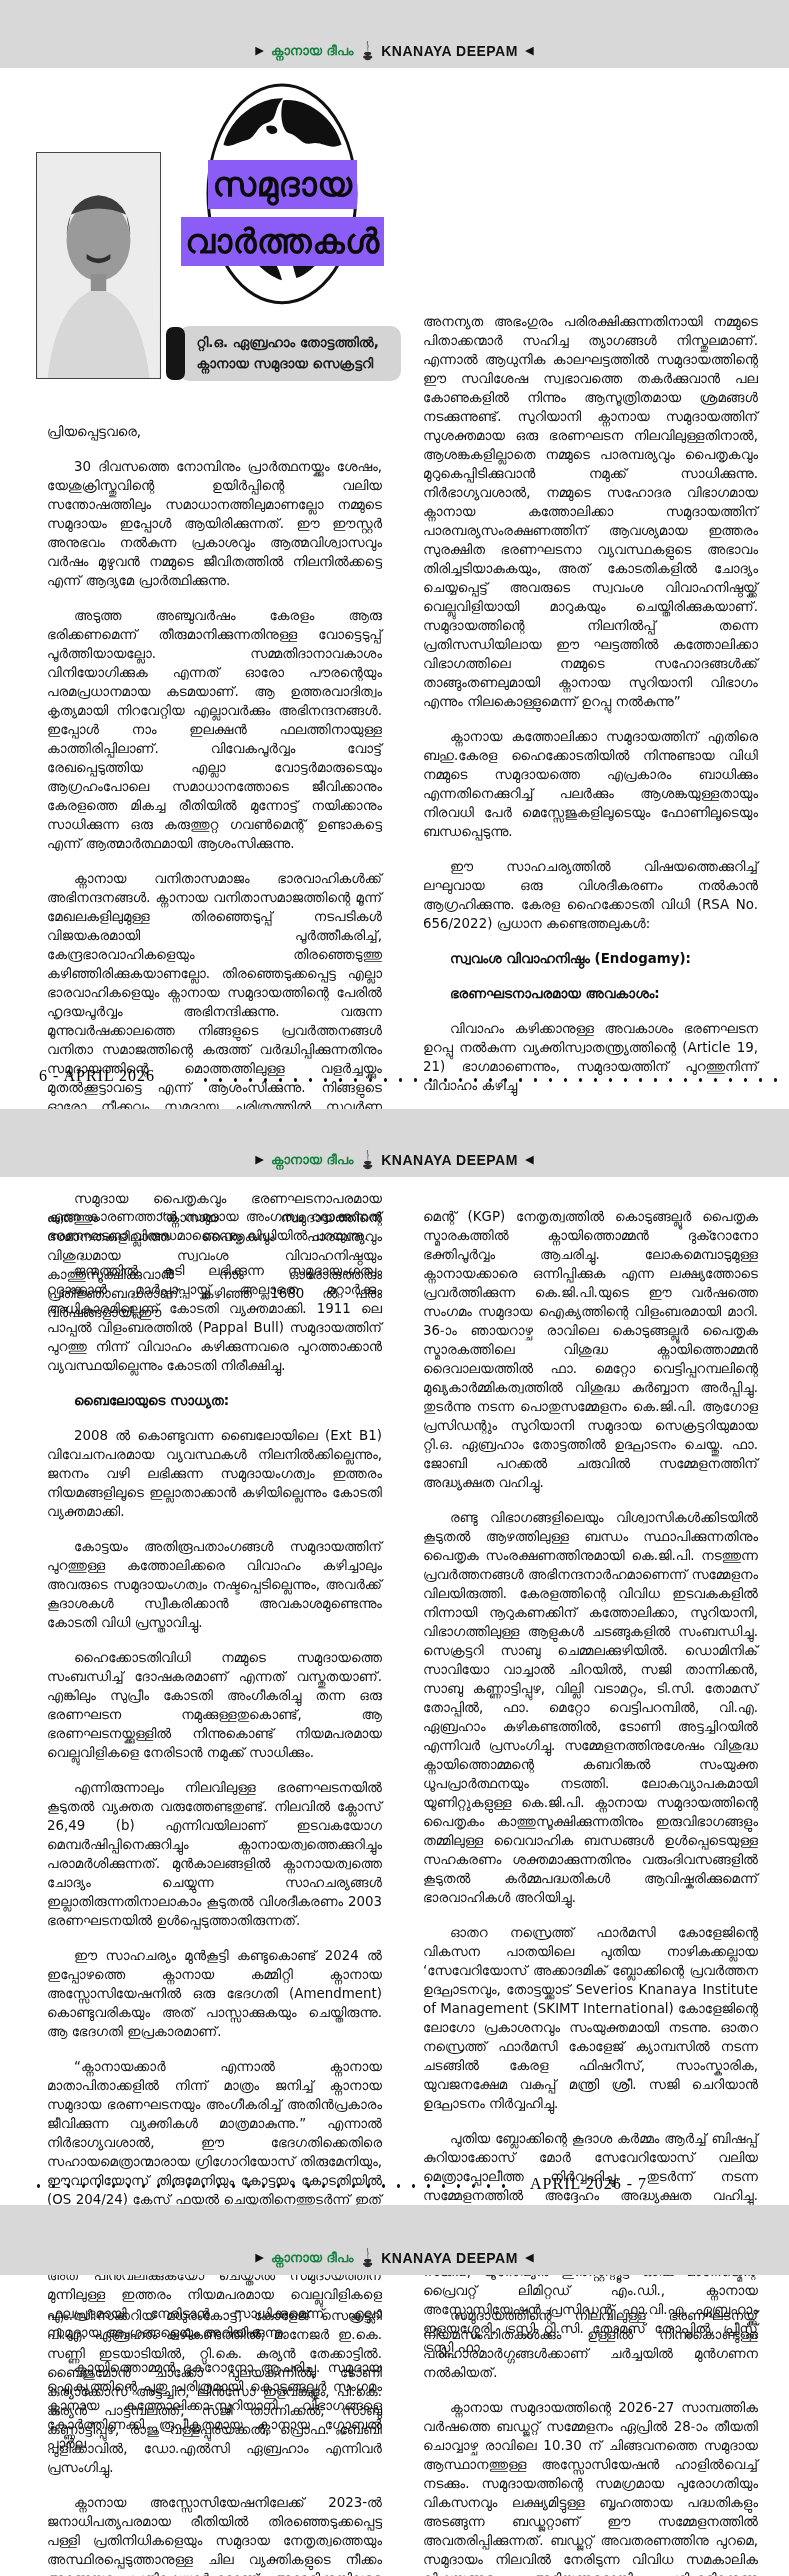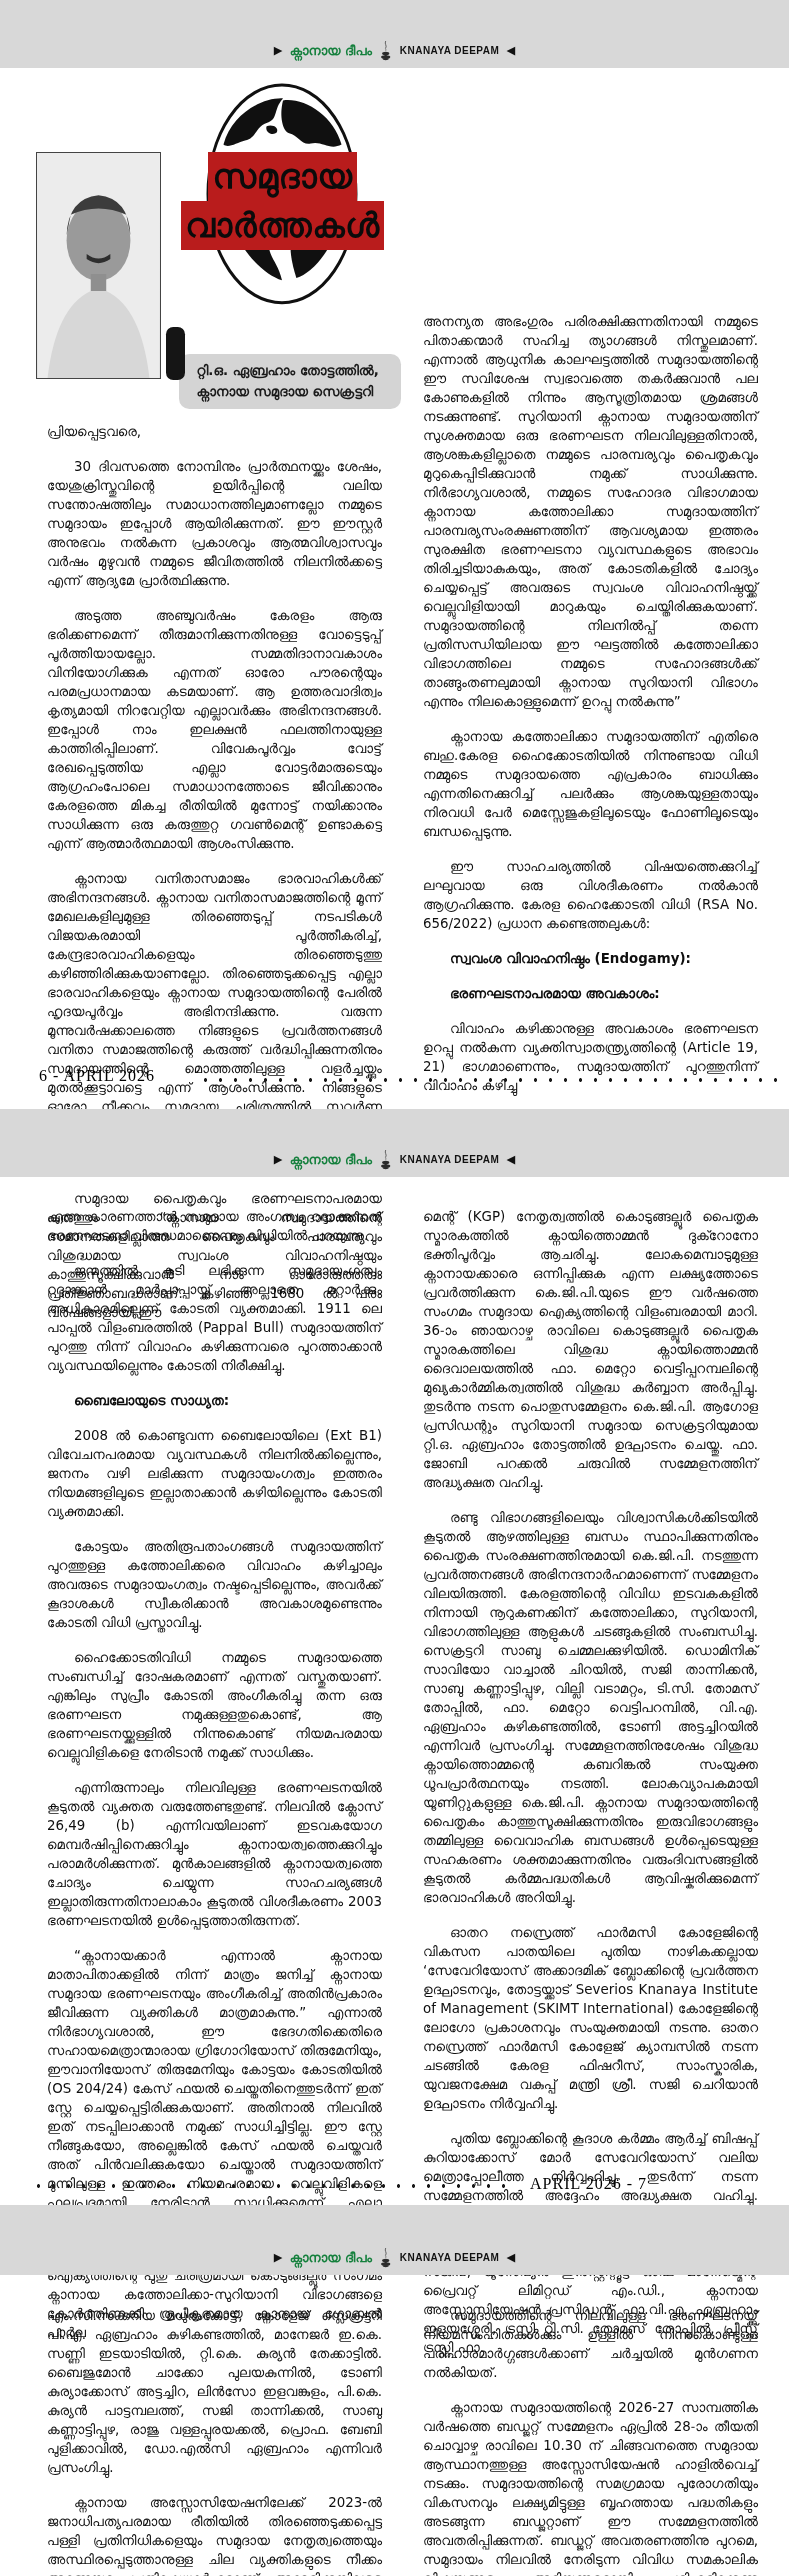--- a/index.html
+++ b/index.html
@@ -6,37 +6,37 @@
   html,body{margin:0;padding:0;background:#ffffff;}
   #page{position:relative;width:789px;height:3297px;background:#ffffff;
         font-family:"DejaVu Sans",sans-serif;color:#111;overflow:hidden;}
 
   
   .band{position:absolute;left:0;width:789px;background:#d8d8d8;
         display:flex;align-items:flex-end;justify-content:center;}
   .band-inner{display:flex;align-items:center;gap:7.2px;padding-bottom:7.2px;}
   .band .arrow{font-size:11.3px;color:#111;line-height:1;}
   .band .ml{font-size:13px;font-weight:bold;color:#15803d;}
-  .band .en{font-size:10px;font-weight:bold;letter-spacing:0.5px;
+  .band .en{font-size:14px;font-weight:bold;letter-spacing:0.5px;
             font-family:"Liberation Sans",sans-serif;color:#111;}
   .lamp{width:13.4px;height:20.6px;}
 
   
   .photo{position:absolute;left:36px;top:152px;width:123px;height:225px;
          border:1px solid #444;background:linear-gradient(180deg,#f2f2f2 0%,#dcdcdc 55%,#bfbfbf 100%);}
   .photo svg{width:100%;height:100%;display:block;}
   .globe{position:absolute;left:206px;top:83px;width:152px;height:223px;}
   .logo-title{position:absolute;left:166px;top:152px;width:233px;text-align:center;z-index:3;}
-  .logo-title .line{display:inline-block;background:#b91c1c;padding:0 4.1px;
-        font-size:34px;font-weight:bold;line-height:49px;color:#0b0b0b;letter-spacing:0.5px;}
+  .logo-title .line{display:inline-block;background:#8b5cf6;padding:0 4.1px;
+        font-size:34px;font-weight:bold;line-height:49px;color:#0b0b0b;letter-spacing:0.5px;margin-top:8px;}
   .byline-pill{position:absolute;left:166px;top:327px;width:18.5px;height:53px;
         background:#151515;border-radius:7.2px;z-index:2;}
   .byline-box{position:absolute;left:179px;top:326px;width:222px;height:55px;
         background:#d4d4d4;border-radius:10.3px;z-index:1;
-        display:flex;flex-direction:column;justify-content:center;padding-left:17.5px;box-sizing:border-box;margin-top:28px;}
+        display:flex;flex-direction:column;justify-content:center;padding-left:17.5px;box-sizing:border-box;}
   .byline-box .bl{font-size:13.4px;font-weight:bold;line-height:20.6px;color:#1a1a1a;}
 
   
   .col{position:absolute;width:367px;text-align:justify;
        font-size:13.4px;line-height:19px;color:#0e0e0e;}
   .para{margin:16px;}
   .indent{text-indent:27px;}
   .heading{font-weight:bold;text-indent:27px;}
 
   
@@ -137,20 +137,21 @@
   </div>
 
   <div class="col" style="left:31px;top:1191px;">
       <p class="para">എന്ന കാരണത്താൽ സമുദായ അംഗത്വം റദ്ദാക്കുന്നത് ഭരണഘടനാ വിരുദ്ധമാണെന്നും വിധിയിൽ പറയുന്നു.</p>
       <p class="para indent">ജന്മത്തിൽ കൂടി ലഭിക്കുന്ന സമുദായംഗത്വം റദ്ദാക്കാൻ മാർപ്പാപ്പായ്ക്ക് അല്ലാതെ മറ്റാർക്കും അധികാരമില്ലെന്ന് കോടതി വ്യക്തമാക്കി. 1911 ലെ പാപ്പൽ വിളംബരത്തിൽ (Pappal Bull) സമുദായത്തിന് പുറത്തു നിന്ന് വിവാഹം കഴിക്കുന്നവരെ പുറത്താക്കാൻ വ്യവസ്ഥയില്ലെന്നും കോടതി നിരീക്ഷിച്ചു.</p>
       <p class="para heading">ബൈലോയുടെ സാധ്യത:</p>
       <p class="para indent">2008 ൽ കൊണ്ടുവന്ന ബൈലോയിലെ (Ext B1) വിവേചനപരമായ വ്യവസ്ഥകൾ നിലനിൽക്കില്ലെന്നും, ജനനം വഴി ലഭിക്കുന്ന സമുദായംഗത്വം ഇത്തരം നിയമങ്ങളിലൂടെ ഇല്ലാതാക്കാൻ കഴിയില്ലെന്നും കോടതി വ്യക്തമാക്കി.</p>
       <p class="para indent">കോട്ടയം അതിരൂപതാംഗങ്ങൾ സമുദായത്തിന് പുറത്തുള്ള കത്തോലിക്കരെ വിവാഹം കഴിച്ചാലും അവരുടെ സമുദായംഗത്വം നഷ്ടപ്പെടില്ലെന്നും, അവർക്ക് കൂദാശകൾ സ്വീകരിക്കാൻ അവകാശമുണ്ടെന്നും കോടതി വിധി പ്രസ്താവിച്ചു.</p>
       <p class="para indent">ഹൈക്കോടതിവിധി നമ്മുടെ സമുദായത്തെ സംബന്ധിച്ച് ദോഷകരമാണ് എന്നത് വസ്തുതയാണ്. എങ്കിലും സുപ്രീം കോടതി അംഗീകരിച്ചു തന്ന ഒരു ഭരണഘടന നമുക്കുള്ളതുകൊണ്ട്, ആ ഭരണഘടനയ്ക്കുള്ളിൽ നിന്നുകൊണ്ട് നിയമപരമായ വെല്ലുവിളികളെ നേരിടാൻ നമുക്ക് സാധിക്കും.</p>
       <p class="para indent">എന്നിരുന്നാലും നിലവിലുള്ള ഭരണഘടനയിൽ കൂടുതൽ വ്യക്തത വരുത്തേണ്ടതുണ്ട്. നിലവിൽ ക്ലോസ് 26,49 (b) എന്നിവയിലാണ് ഇടവകയോഗ മെമ്പർഷിപ്പിനെക്കുറിച്ചും ക്നാനായത്വത്തെക്കുറിച്ചും പരാമർശിക്കുന്നത്. മുൻകാലങ്ങളിൽ ക്നാനായത്വത്തെ ചോദ്യം ചെയ്യുന്ന സാഹചര്യങ്ങൾ ഇല്ലാതിരുന്നതിനാലാകാം കൂടുതൽ വിശദീകരണം 2003 ഭരണഘടനയിൽ ഉൾപ്പെടുത്താതിരുന്നത്.</p>
+      <p class="para indent">ഈ സാഹചര്യം മുൻകൂട്ടി കണ്ടുകൊണ്ട് 2024 ൽ ഇപ്പോഴത്തെ ക്നാനായ കമ്മിറ്റി ക്നാനായ അസ്സോസിയേഷനിൽ ഒരു ഭേദഗതി (Amendment) കൊണ്ടുവരികയും അത് പാസ്സാക്കുകയും ചെയ്തിരുന്നു. ആ ഭേദഗതി ഇപ്രകാരമാണ്.</p>
       <p class="para indent">“ക്നാനായക്കാർ എന്നാൽ ക്നാനായ മാതാപിതാക്കളിൽ നിന്ന് മാത്രം ജനിച്ച് ക്നാനായ സമുദായ ഭരണഘടനയും അംഗീകരിച്ച് അതിൻപ്രകാരം ജീവിക്കുന്ന വ്യക്തികൾ മാത്രമാകുന്നു.” എന്നാൽ നിർഭാഗ്യവശാൽ, ഈ ഭേദഗതിക്കെതിരെ സഹായമെത്രാന്മാരായ ഗ്രിഗോറിയോസ് തിരുമേനിയും, ഈവാനിയോസ് തിരുമേനിയും കോട്ടയം കോടതിയിൽ (OS 204/24) കേസ് ഫയൽ ചെയ്തതിനെത്തുടർന്ന് ഇത് സ്റ്റേ ചെയ്യപ്പെട്ടിരിക്കുകയാണ്. അതിനാൽ നിലവിൽ ഇത് നടപ്പിലാക്കാൻ നമുക്ക് സാധിച്ചിട്ടില്ല. ഈ സ്റ്റേ നീങ്ങുകയോ, അല്ലെങ്കിൽ കേസ് ഫയൽ ചെയ്തവർ അത് പിൻവലിക്കുകയോ ചെയ്താൽ സമുദായത്തിന് മുന്നിലുള്ള ഇത്തരം നിയമപരമായ വെല്ലുവിളികളെ ഫലപ്രദമായി നേരിടാൻ സാധിക്കുമെന്ന് എല്ലാ സമുദായ അംഗങ്ങളെയും അറിയിക്കുന്നു.</p>
       <p class="para indent">ക്നായിത്തൊമ്മൻ ദുക്റോനോ ആചരിച്ചു. സമുദായ ഐക്യത്തിന്റെ പുതു ചരിത്രമായി കൊടുങ്ങല്ലൂർ സംഗമം ക്നാനായ കത്തോലിക്കാ-സുറിയാനി വിഭാഗങ്ങളെ കോർത്തിണക്കി രൂപീകൃതമായ ക്നാനായ ഗ്ലോബൽ പാർല</p>
     </div>
   <div class="col" style="left:407px;top:1191px;">
       <p class="para">മെന്റ് (KGP) നേതൃത്വത്തിൽ കൊടുങ്ങല്ലൂർ പൈതൃക സ്മാരകത്തിൽ ക്നായിത്തൊമ്മൻ ദുക്റോനോ ഭക്തിപൂർവ്വം ആചരിച്ചു. ലോകമെമ്പാടുമുള്ള ക്നാനായക്കാരെ ഒന്നിപ്പിക്കുക എന്ന ലക്ഷ്യത്തോടെ പ്രവർത്തിക്കുന്ന കെ.ജി.പി.യുടെ ഈ വർഷത്തെ സംഗമം സമുദായ ഐക്യത്തിന്റെ വിളംബരമായി മാറി. 36-ാം ഞായറാഴ്ച രാവിലെ കൊടുങ്ങല്ലൂർ പൈതൃക സ്മാരകത്തിലെ വിശുദ്ധ ക്നായിത്തൊമ്മൻ ദൈവാലയത്തിൽ ഫാ. മെറ്റോ വെട്ടിപ്പറമ്പലിന്റെ മുഖ്യകാർമ്മികത്വത്തിൽ വിശുദ്ധ കുർബ്ബാന അർപ്പിച്ചു. തുടർന്നു നടന്ന പൊതുസമ്മേളനം കെ.ജി.പി. ആഗോള പ്രസിഡന്റും സുറിയാനി സമുദായ സെക്രട്ടറിയുമായ റ്റി.ഒ. ഏബ്രഹാം തോട്ടത്തിൽ ഉദ്ഘാടനം ചെയ്തു. ഫാ. ജോബി പറക്കൽ ചരുവിൽ സമ്മേളനത്തിന് അദ്ധ്യക്ഷത വഹിച്ചു.</p>
       <p class="para indent">രണ്ടു വിഭാഗങ്ങളിലെയും വിശ്വാസികൾക്കിടയിൽ കൂടുതൽ ആഴത്തിലുള്ള ബന്ധം സ്ഥാപിക്കുന്നതിനും പൈതൃക സംരക്ഷണത്തിനുമായി കെ.ജി.പി. നടത്തുന്ന പ്രവർത്തനങ്ങൾ അഭിനന്ദനാർഹമാണെന്ന് സമ്മേളനം വിലയിരുത്തി. കേരളത്തിന്റെ വിവിധ ഇടവകകളിൽ നിന്നായി നൂറുകണക്കിന് കത്തോലിക്കാ, സുറിയാനി, വിഭാഗത്തിലുള്ള ആളുകൾ ചടങ്ങുകളിൽ സംബന്ധിച്ചു. സെക്രട്ടറി സാബു ചെമ്മലക്കുഴിയിൽ. ഡൊമിനിക് സാവിയോ വാച്ചാൽ ചിറയിൽ, സജി താന്നിക്കൻ, സാബു കണ്ണാട്ടിപ്പുഴ, വില്ലി വടാമറ്റം, ടി.സി. തോമസ് തോപ്പിൽ, ഫാ. മെറ്റോ വെട്ടിപറമ്പിൽ, വി.എ. ഏബ്രഹാം കുഴികണ്ടത്തിൽ, ടോണി അട്ടച്ചിറയിൽ എന്നിവർ പ്രസംഗിച്ചു. സമ്മേളനത്തിനുശേഷം വിശുദ്ധ ക്നായിത്തൊമ്മന്റെ കബറിങ്കൽ സംയുക്ത ധൂപപ്രാർത്ഥനയും നടത്തി. ലോകവ്യാപകമായി യൂണിറ്റുകളുള്ള കെ.ജി.പി. ക്നാനായ സമുദായത്തിന്റെ പൈതൃകം കാത്തുസൂക്ഷിക്കുന്നതിനും ഇരുവിഭാഗങ്ങളും തമ്മിലുള്ള വൈവാഹിക ബന്ധങ്ങൾ ഉൾപ്പെടെയുള്ള സഹകരണം ശക്തമാക്കുന്നതിനും വരുംദിവസങ്ങളിൽ കൂടുതൽ കർമ്മപദ്ധതികൾ ആവിഷ്കരിക്കുമെന്ന് ഭാരവാഹികൾ അറിയിച്ചു.</p>
       <p class="para indent">ഓതറ നസ്രെത്ത് ഫാർമസി കോളേജിന്റെ വികസന പാതയിലെ പുതിയ നാഴികക്കല്ലായ ‘സേവേറിയോസ് അക്കാദമിക് ബ്ലോക്കിന്റെ പ്രവർത്തന ഉദ്ഘാടനവും, തോട്ടയ്ക്കാട് Severios Knanaya Institute of Management (SKIMT International) കോളേജിന്റെ ലോഗോ പ്രകാശനവും സംയുക്തമായി നടന്നു. ഓതറ നസ്രെത്ത് ഫാർമസി കോളേജ് ക്യാമ്പസിൽ നടന്ന ചടങ്ങിൽ കേരള ഫിഷറീസ്, സാംസ്കാരിക, യുവജനക്ഷേമ വകുപ്പ് മന്ത്രി ശ്രീ. സജി ചെറിയാൻ ഉദ്ഘാടനം നിർവ്വഹിച്ചു.</p>
       <p class="para indent">പുതിയ ബ്ലോക്കിന്റെ കൂദാശ കർമ്മം ആർച്ച് ബിഷപ്പ് കുറിയാക്കോസ് മോർ സേവേറിയോസ് വലിയ മെത്രാപ്പോലീത്ത നിർവ്വഹിച്ചു. തുടർന്ന് നടന്ന സമ്മേളനത്തിൽ അദ്ദേഹം അദ്ധ്യക്ഷത വഹിച്ചു. സമുദായ സെക്രട്ടറി റ്റി.ഒ. ഏബ്രഹാം തോട്ടത്തിൽ മുഖ്യപ്രഭാഷണം നടത്തി. ഡോ. മനോജ് ടി.ആർ. (സിൻഡിക്കേറ്റ് മെമ്പർ, കേരള യൂണിവേഴ്സിറ്റി), വിഷ്ണു സജീവ്, യൂറോപ്യൻ ഇൻസ്റ്റിറ്റ്യൂട്ട് ഓഫ് മാനേജ്മെന്റ് പ്രൈവറ്റ് ലിമിറ്റഡ് എം.ഡി., ക്നാനായ അസ്സോസിയേഷൻ പ്രസിഡന്റ് ഫാ.വി.എ. ഏബ്രഹാം ഇളയശ്ശേരി, ട്രസ്റ്റി റ്റി.സി. തോമസ് തോപ്പിൽ, പ്രീസ്റ്റ് ട്രസ്റ്റി ഫാ.</p>
     </div>
 

